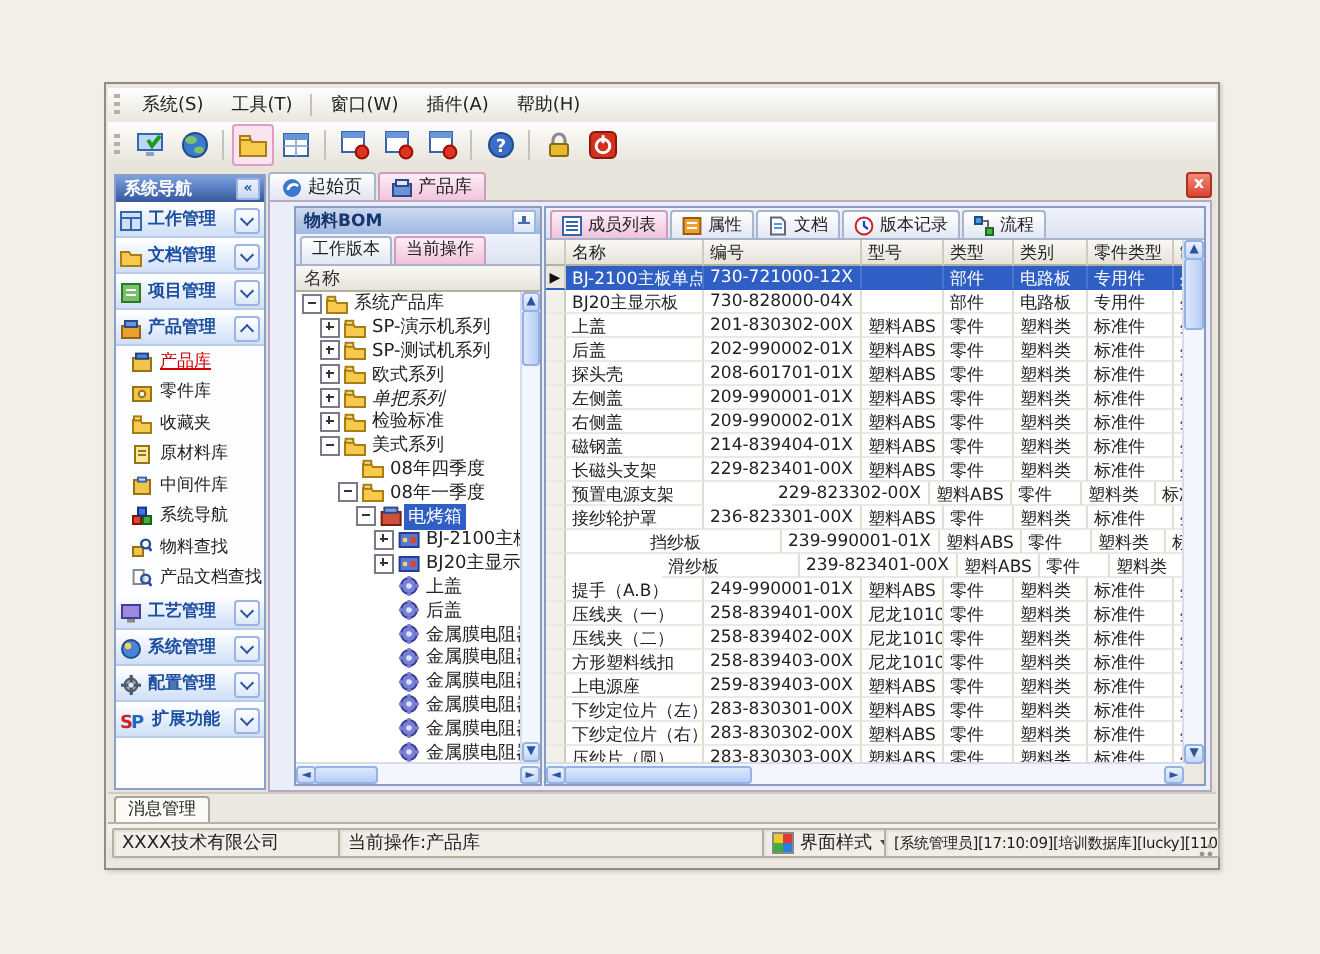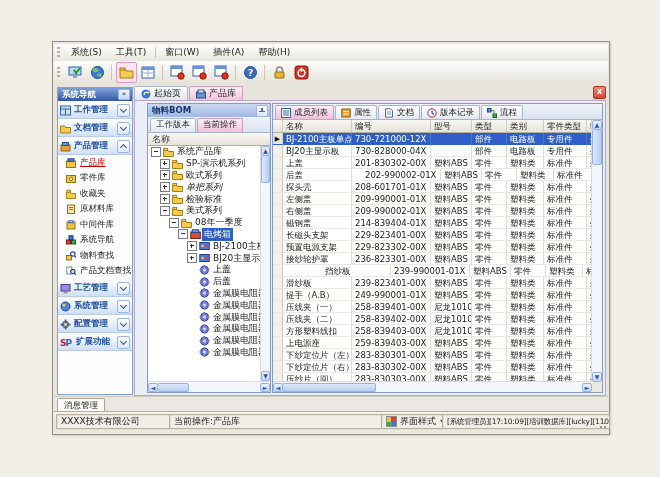--- a/index.html
+++ b/index.html
@@ -254,20 +254,31 @@
               <span class="icon"><svg width="11" height="11">
                   <path d="M0.5 3 h4 l1 1.5 h5 v5.5 h-10 z" fill="#f7c94c" stroke="#a87d14"></path>
                 </svg></span>
               <span class="lbl">文档管理</span>
               <span class="chev-btn">
                 <span class="chev"></span>
               </span>
             </div>
             <div class="sb-group">
               <span class="icon"><svg width="11" height="11">
+                  <rect x="1" y="1" width="9" height="9" fill="#7ac06a" stroke="#2e7a22"></rect>
+                  <line x1="3" y1="4" x2="8" y2="4" stroke="#fff"></line>
+                  <line x1="3" y1="6.5" x2="8" y2="6.5" stroke="#fff"></line>
+                </svg></span>
+              <span class="lbl">项目管理</span>
+              <span class="chev-btn">
+                <span class="chev"></span>
+              </span>
+            </div>
+            <div class="sb-group">
+              <span class="icon"><svg width="11" height="11">
                   <rect x="1" y="4" width="9" height="6" fill="#e8a030" stroke="#9a6210"></rect>
                   <rect x="2.5" y="1.5" width="6" height="3" fill="#6a94d8" stroke="#2a4a8a"></rect>
                 </svg></span>
               <span class="lbl">产品管理</span>
               <span class="chev-btn">
                 <span class="chev up"></span>
               </span>
             </div>
             <div class="sb-items">
               <div class="sb-item selected">
@@ -427,20 +438,28 @@
                       <rect x="0.8" y="1.4" width="3.8" height="2" fill="#f7dc8a" stroke="#a87d14"></rect>
                     </svg></span>
                   <span class="tlabel">SP-演示机系列</span>
                 </div>
                 <div class="trow" style="padding-left: 12px;">
                   <span class="toggle plus"></span>
                   <span class="icon"><svg width="11" height="10">
                       <path d="M0.5 3 h4 l1 1.5 h5 v5 h-10 z" fill="#f7c94c" stroke="#a87d14"></path>
                       <rect x="0.8" y="1.4" width="3.8" height="2" fill="#f7dc8a" stroke="#a87d14"></rect>
                     </svg></span>
+                  <span class="tlabel">SP-测试机系列</span>
+                </div>
+                <div class="trow" style="padding-left: 12px;">
+                  <span class="toggle plus"></span>
+                  <span class="icon"><svg width="11" height="10">
+                      <path d="M0.5 3 h4 l1 1.5 h5 v5 h-10 z" fill="#f7c94c" stroke="#a87d14"></path>
+                      <rect x="0.8" y="1.4" width="3.8" height="2" fill="#f7dc8a" stroke="#a87d14"></rect>
+                    </svg></span>
                   <span class="tlabel">欧式系列</span>
                 </div>
                 <div class="trow" style="padding-left: 12px; font-style: italic;">
                   <span class="toggle plus"></span>
                   <span class="icon"><svg width="11" height="10">
                       <path d="M0.5 3 h4 l1 1.5 h5 v5 h-10 z" fill="#f7c94c" stroke="#a87d14"></path>
                       <rect x="0.8" y="1.4" width="3.8" height="2" fill="#f7dc8a" stroke="#a87d14"></rect>
                     </svg></span>
                   <span class="tlabel">单把系列</span>
                 </div>
@@ -452,20 +471,28 @@
                     </svg></span>
                   <span class="tlabel">检验标准</span>
                 </div>
                 <div class="trow" style="padding-left: 12px;">
                   <span class="toggle "></span>
                   <span class="icon"><svg width="11" height="10">
                       <path d="M0.5 3 h4 l1 1.5 h5 v5 h-10 z" fill="#f7c94c" stroke="#a87d14"></path>
                       <rect x="0.8" y="1.4" width="3.8" height="2" fill="#f7dc8a" stroke="#a87d14"></rect>
                     </svg></span>
                   <span class="tlabel">美式系列</span>
+                </div>
+                <div class="trow" style="padding-left: 21px;">
+                  <span class="toggle none"></span>
+                  <span class="icon"><svg width="11" height="10">
+                      <path d="M0.5 3 h4 l1 1.5 h5 v5 h-10 z" fill="#f7c94c" stroke="#a87d14"></path>
+                      <rect x="0.8" y="1.4" width="3.8" height="2" fill="#f7dc8a" stroke="#a87d14"></rect>
+                    </svg></span>
+                  <span class="tlabel">08年四季度</span>
                 </div>
                 <div class="trow" style="padding-left: 21px;">
                   <span class="toggle "></span>
                   <span class="icon"><svg width="11" height="10">
                       <path d="M0.5 3 h4 l1 1.5 h5 v5 h-10 z" fill="#f7c94c" stroke="#a87d14"></path>
                       <rect x="0.8" y="1.4" width="3.8" height="2" fill="#f7dc8a" stroke="#a87d14"></rect>
                     </svg></span>
                   <span class="tlabel">08年一季度</span>
                 </div>
                 <div class="trow selected" style="padding-left: 30px;">
@@ -685,21 +712,21 @@
                   <span class="gcell" style="width: 72px;">201-830302-00X</span>
                   <span class="gcell" style="width: 34px;">塑料ABS</span>
                   <span class="gcell" style="width: 28px;">零件</span>
                   <span class="gcell" style="width: 30px;">塑料类</span>
                   <span class="gcell" style="width: 36px;">标准件</span>
                   <span class="gcell" style="width: 34px;">外协</span>
                 </div>
                 <div class="grow">
                   <span class="gcell marker" style="width: 9px;"></span>
                   <span class="gcell" style="width: 62px;">后盖</span>
-                  <span class="gcell" style="width: 72px; margin-left: 10px;">202-990002-01X</span>
+                  <span class="gcell" style="width: 72px;">202-990002-01X</span>
                   <span class="gcell" style="width: 34px;">塑料ABS</span>
                   <span class="gcell" style="width: 28px;">零件</span>
                   <span class="gcell" style="width: 30px;">塑料类</span>
                   <span class="gcell" style="width: 36px;">标准件</span>
                   <span class="gcell" style="width: 34px;">外协</span>
                 </div>
                 <div class="grow">
                   <span class="gcell marker" style="width: 9px;"></span>
                   <span class="gcell" style="width: 62px;">探头壳</span>
                   <span class="gcell" style="width: 72px;">208-601701-01X</span>
@@ -745,21 +772,21 @@
                   <span class="gcell" style="width: 72px;">229-823401-00X</span>
                   <span class="gcell" style="width: 34px;">塑料ABS</span>
                   <span class="gcell" style="width: 28px;">零件</span>
                   <span class="gcell" style="width: 30px;">塑料类</span>
                   <span class="gcell" style="width: 36px;">标准件</span>
                   <span class="gcell" style="width: 34px;">外协</span>
                 </div>
                 <div class="grow">
                   <span class="gcell marker" style="width: 9px;"></span>
                   <span class="gcell" style="width: 62px;">预置电源支架</span>
-                  <span class="gcell" style="width: 72px;">229-823302-00X</span>
+                  <span class="gcell" style="width: 72px; margin-left: 34px;">229-823302-00X</span>
                   <span class="gcell" style="width: 34px;">塑料ABS</span>
                   <span class="gcell" style="width: 28px;">零件</span>
                   <span class="gcell" style="width: 30px;">塑料类</span>
                   <span class="gcell" style="width: 36px;">标准件</span>
                   <span class="gcell" style="width: 34px;">外协</span>
                 </div>
                 <div class="grow">
                   <span class="gcell marker" style="width: 9px;"></span>
                   <span class="gcell" style="width: 62px;">接纱轮护罩</span>
                   <span class="gcell" style="width: 72px;">236-823301-00X</span>
@@ -774,21 +801,21 @@
                   <span class="gcell" style="width: 62px; padding-left: 42px;">挡纱板</span>
                   <span class="gcell" style="width: 72px;">239-990001-01X</span>
                   <span class="gcell" style="width: 34px;">塑料ABS</span>
                   <span class="gcell" style="width: 28px;">零件</span>
                   <span class="gcell" style="width: 30px;">塑料类</span>
                   <span class="gcell" style="width: 36px;">标准件</span>
                   <span class="gcell" style="width: 34px;">外协</span>
                 </div>
                 <div class="grow">
                   <span class="gcell marker" style="width: 9px;"></span>
-                  <span class="gcell" style="width: 62px;">滑纱板</span>
+                  <span class="gcell" style="width: 62px; margin-left: 48px;">滑纱板</span>
                   <span class="gcell" style="width: 72px;">239-823401-00X</span>
                   <span class="gcell" style="width: 34px;">塑料ABS</span>
                   <span class="gcell" style="width: 28px;">零件</span>
                   <span class="gcell" style="width: 30px;">塑料类</span>
                   <span class="gcell" style="width: 36px;">标准件</span>
                   <span class="gcell" style="width: 34px;">外协</span>
                 </div>
                 <div class="grow">
                   <span class="gcell marker" style="width: 9px;"></span>
                   <span class="gcell" style="width: 62px;">提手（A.B）</span>

